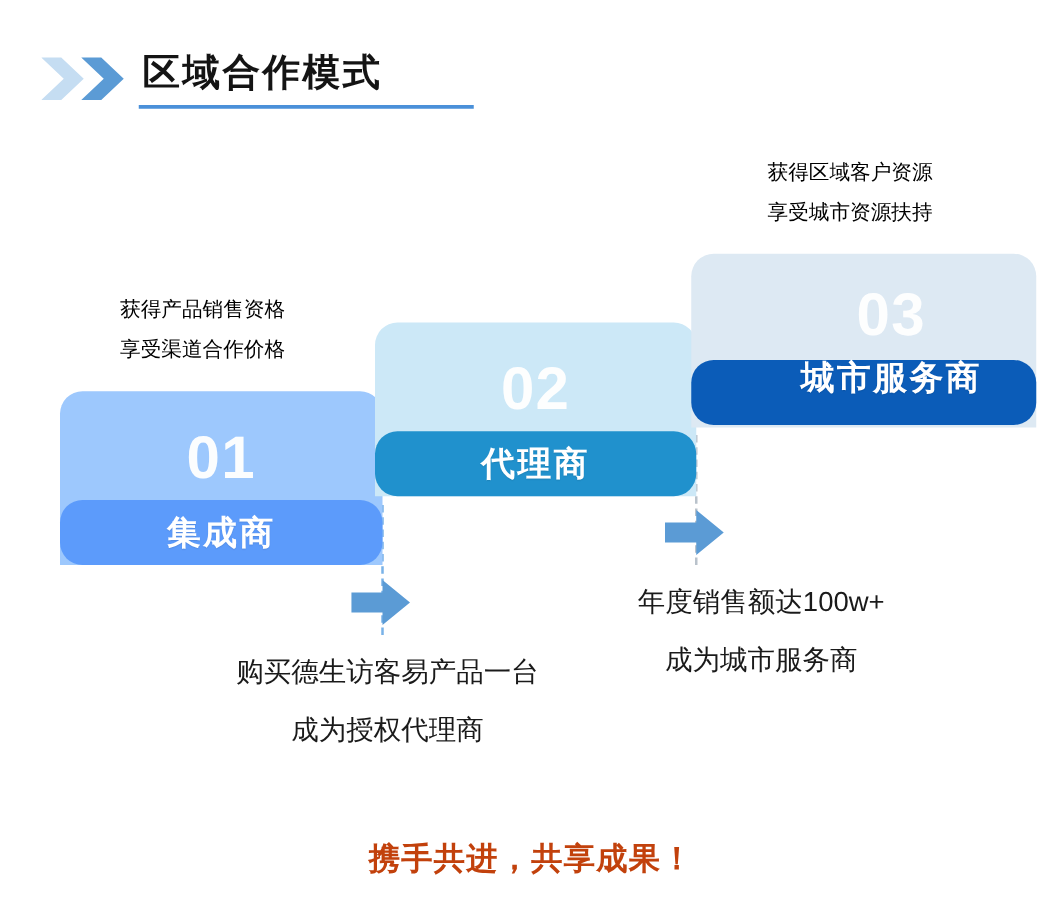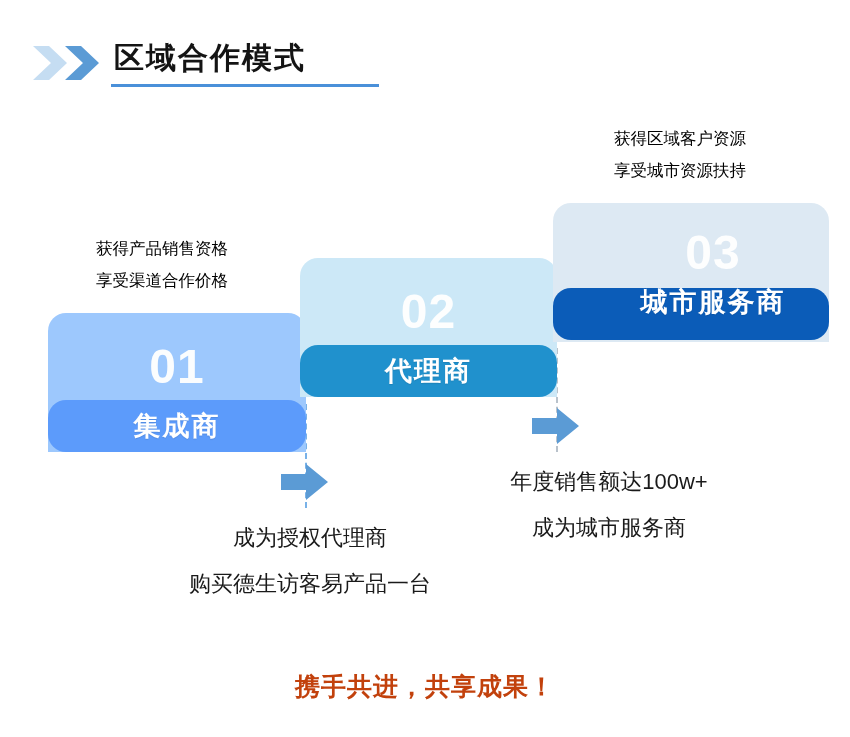--- a/index.html
+++ b/index.html
@@ -137,24 +137,24 @@
     </svg>
   </div>
 
   <div class="arrow" style="left:532px;top:406px;z-index:6;">
     <svg width="48" height="40" viewBox="0 0 48 40">
       <polygon points="0,12 25,12 25,2 47,20 25,38 25,28 0,28" fill="#5b9bd5"></polygon>
     </svg>
   </div>
 
   <div class="desc" style="left:145px;top:515px;width:330px;">
-    <div>成为授权代理商</div>
     <div>
       <span>购买德生</span><b>访客易</b><span>产品一台</span>
     </div>
+    <div>成为授权代理商</div>
   </div>
 
   <div class="desc" style="left:444px;top:459px;width:330px;">
     <div>
       <span>年度销售额达</span><b>100w+</b><span></span>
     </div>
     <div>成为城市服务商</div>
   </div>
 
   <div class="tagline" style="color: #c2410c;">携手共进，共享成果！</div>

